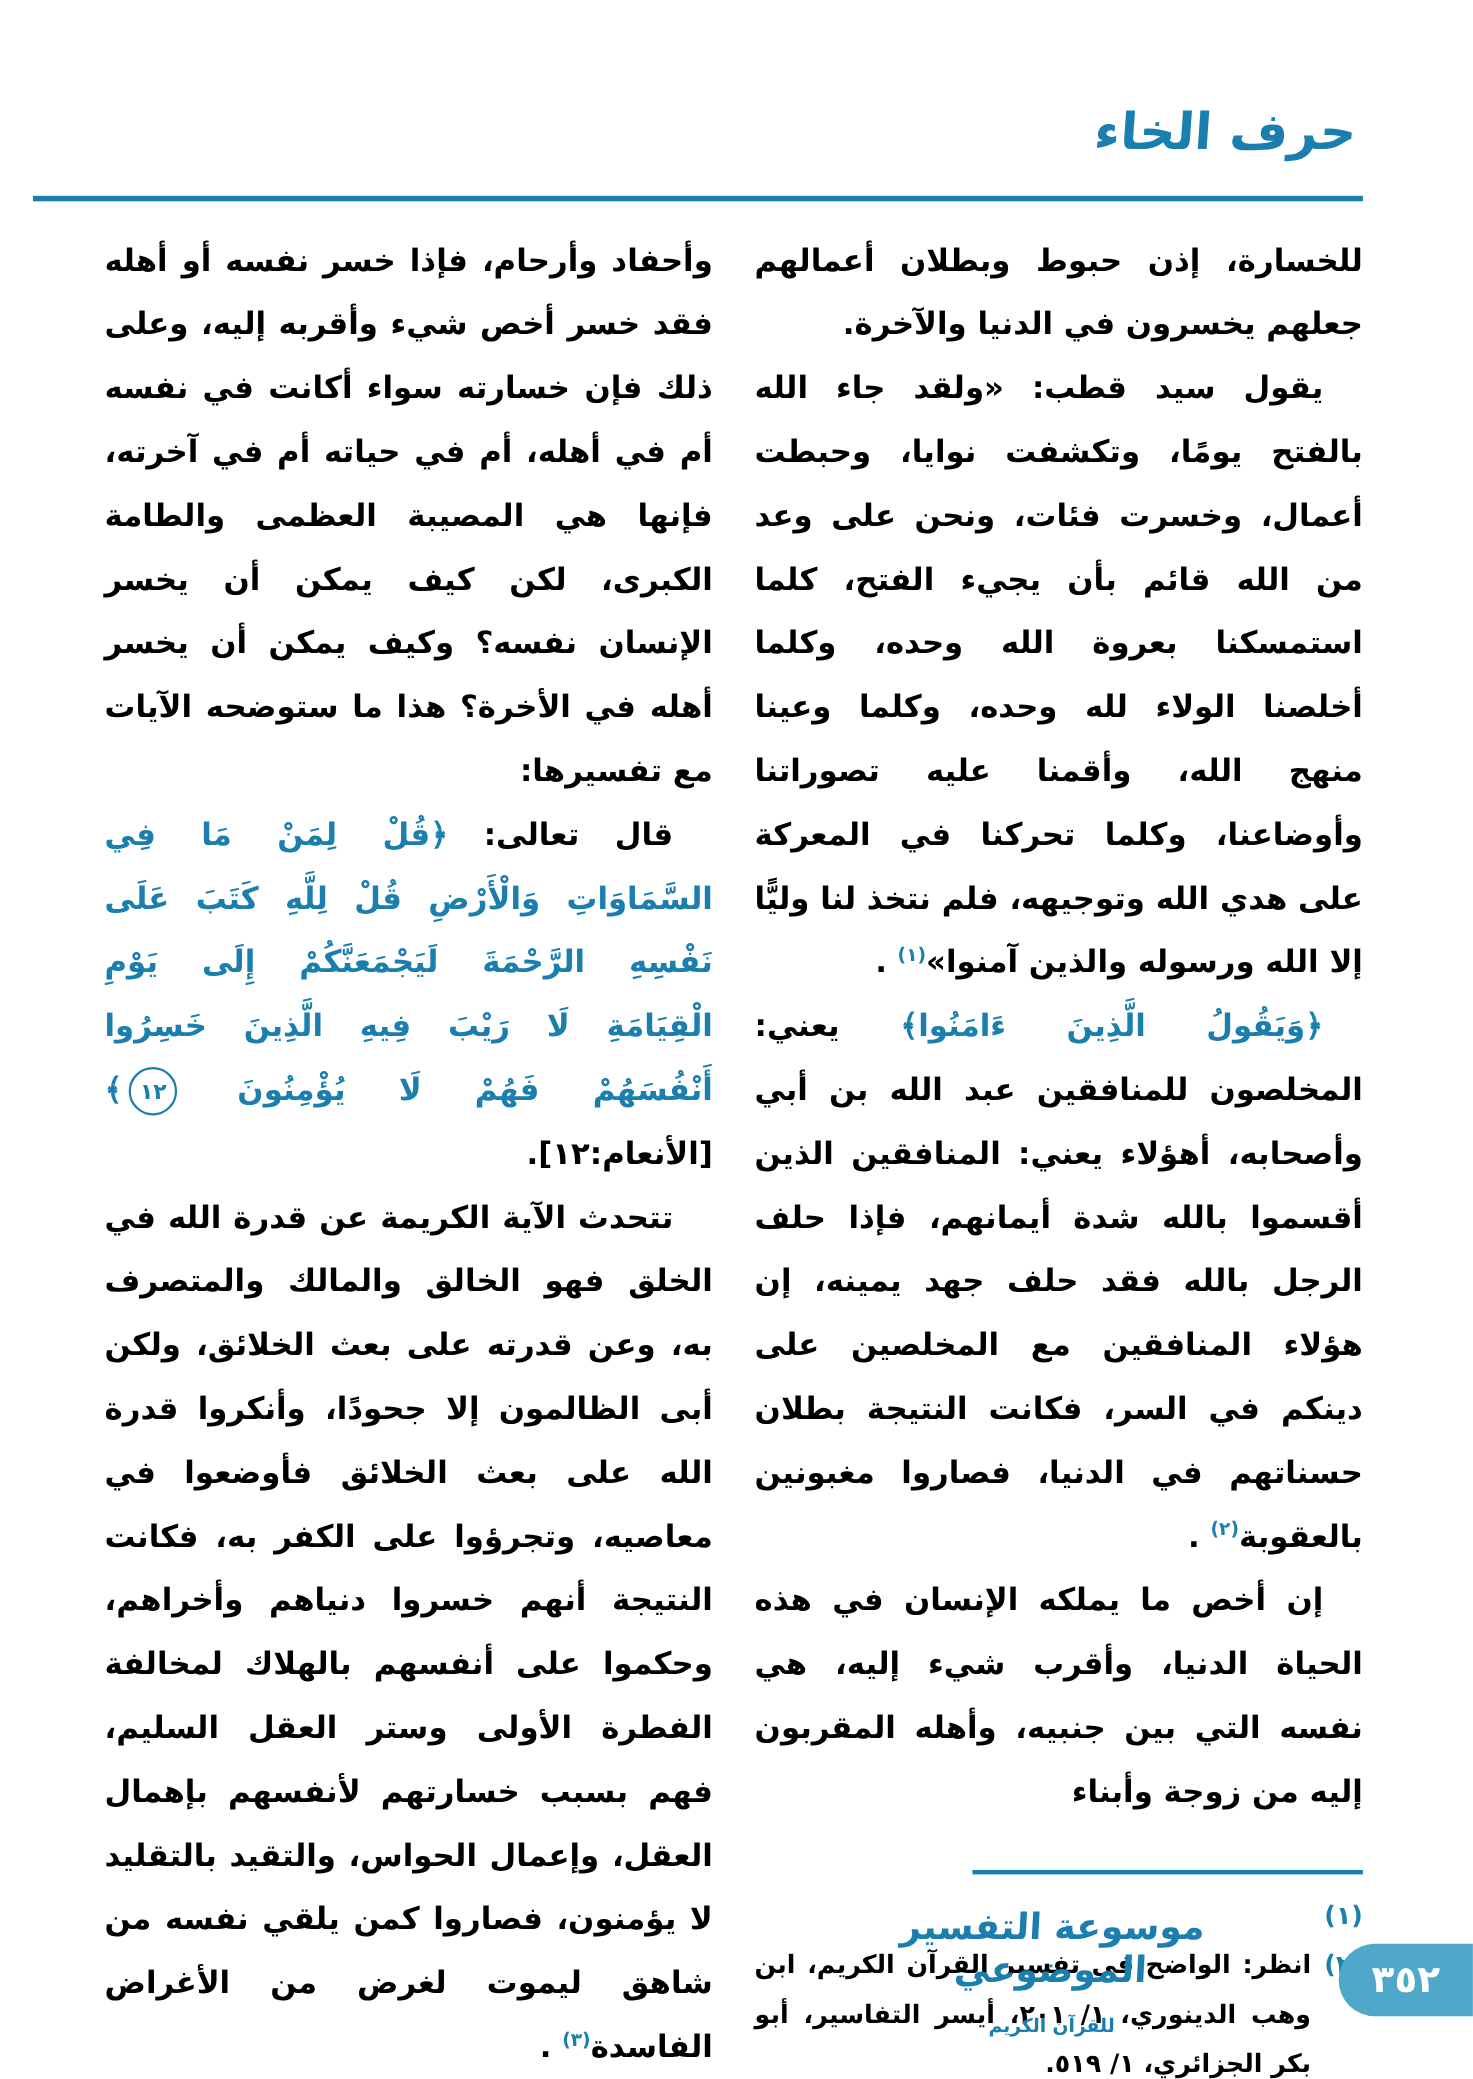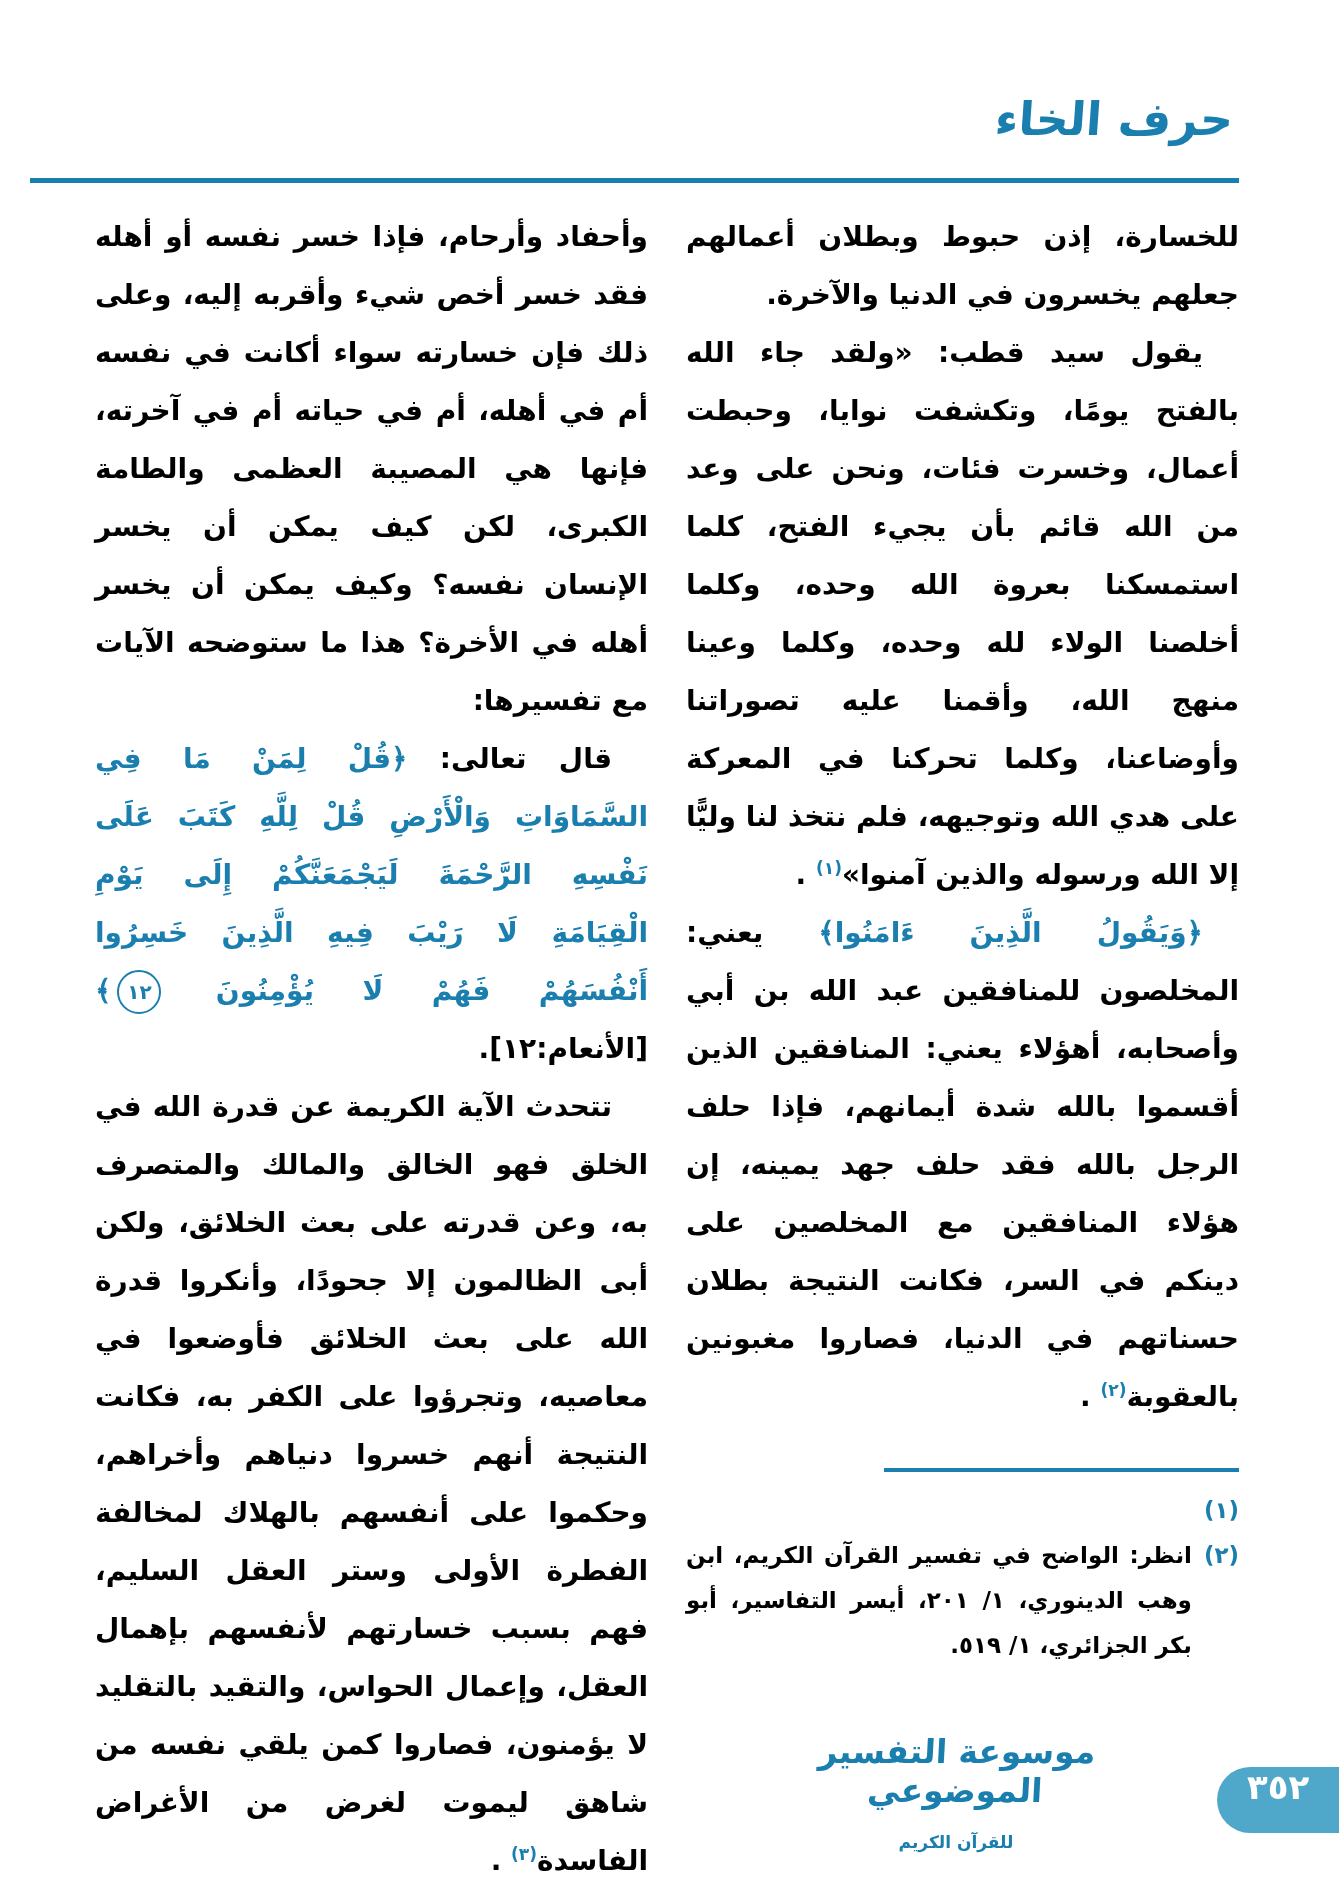--- a/index.html
+++ b/index.html
@@ -119,21 +119,21 @@
   }
   .page-band{
     position:absolute;
     bottom:57px;
     right:0;
     width:122px;
     height:66px;
     background:var(--band);
     border-radius:36px 0 0 36px;
     display:flex;
-    align-items:flex-start;
+    align-items:center;
     justify-content:center;
     color:#ffffff;
     font-size:34px;
     font-weight:bold;
     margin-top:39px;
   }
 </style>
 </head>
 <body>
 
@@ -141,20 +141,21 @@
 
   <div class="header-title">حرف الخاء</div>
   <div class="header-rule"></div>
 
   <div class="content">
     <section class="col">
       <div>
           <p class="para"><span class="seg-t">للخسارة، إذن حبوط وبطلان أعمالهم جعلهم يخسرون في الدنيا والآخرة.</span></p>
           <p class="para indent"><span class="seg-t">يقول سيد قطب: «ولقد جاء الله بالفتح يومًا، وتكشفت نوايا، وحبطت أعمال، وخسرت فئات، ونحن على وعد من الله قائم بأن يجيء الفتح، كلما استمسكنا بعروة الله وحده، وكلما أخلصنا الولاء لله وحده، وكلما وعينا منهج الله، وأقمنا عليه تصوراتنا وأوضاعنا، وكلما تحركنا في المعركة على هدي الله وتوجيهه، فلم نتخذ لنا وليًّا إلا الله ورسوله والذين آمنوا»</span><span class="seg-fn">(١)</span><span class="seg-t"> .</span></p>
           <p class="para indent"><span class="seg-q">﴿وَيَقُولُ الَّذِينَ ءَامَنُوا﴾</span><span class="seg-t"> يعني: المخلصون للمنافقين عبد الله بن أبي وأصحابه، أهؤلاء يعني: المنافقين الذين أقسموا بالله شدة أيمانهم، فإذا حلف الرجل بالله فقد حلف جهد يمينه، إن هؤلاء المنافقين مع المخلصين على دينكم في السر، فكانت النتيجة بطلان حسناتهم في الدنيا، فصاروا مغبونين بالعقوبة</span><span class="seg-fn">(٢)</span><span class="seg-t"> .</span></p>
+          <p class="para indent"><span class="seg-t">إن أخص ما يملكه الإنسان في هذه الحياة الدنيا، وأقرب شيء إليه، هي نفسه التي بين جنبيه، وأهله المقربون إليه من زوجة وأبناء</span></p>
         </div>
       <div class="footnotes">
         <div class="fn-rule"></div>
         <div>
             <p class="fn-item">
               <span class="fn-num">(١)</span>
             </p>
             <p class="fn-item">
               <span class="fn-num">(٢)</span>
               <span class="fn-text">انظر: الواضح في تفسير القرآن الكريم، ابن وهب الدينوري، ١/ ٢٠١، أيسر التفاسير، أبو بكر الجزائري، ١/ ٥١٩.</span>

